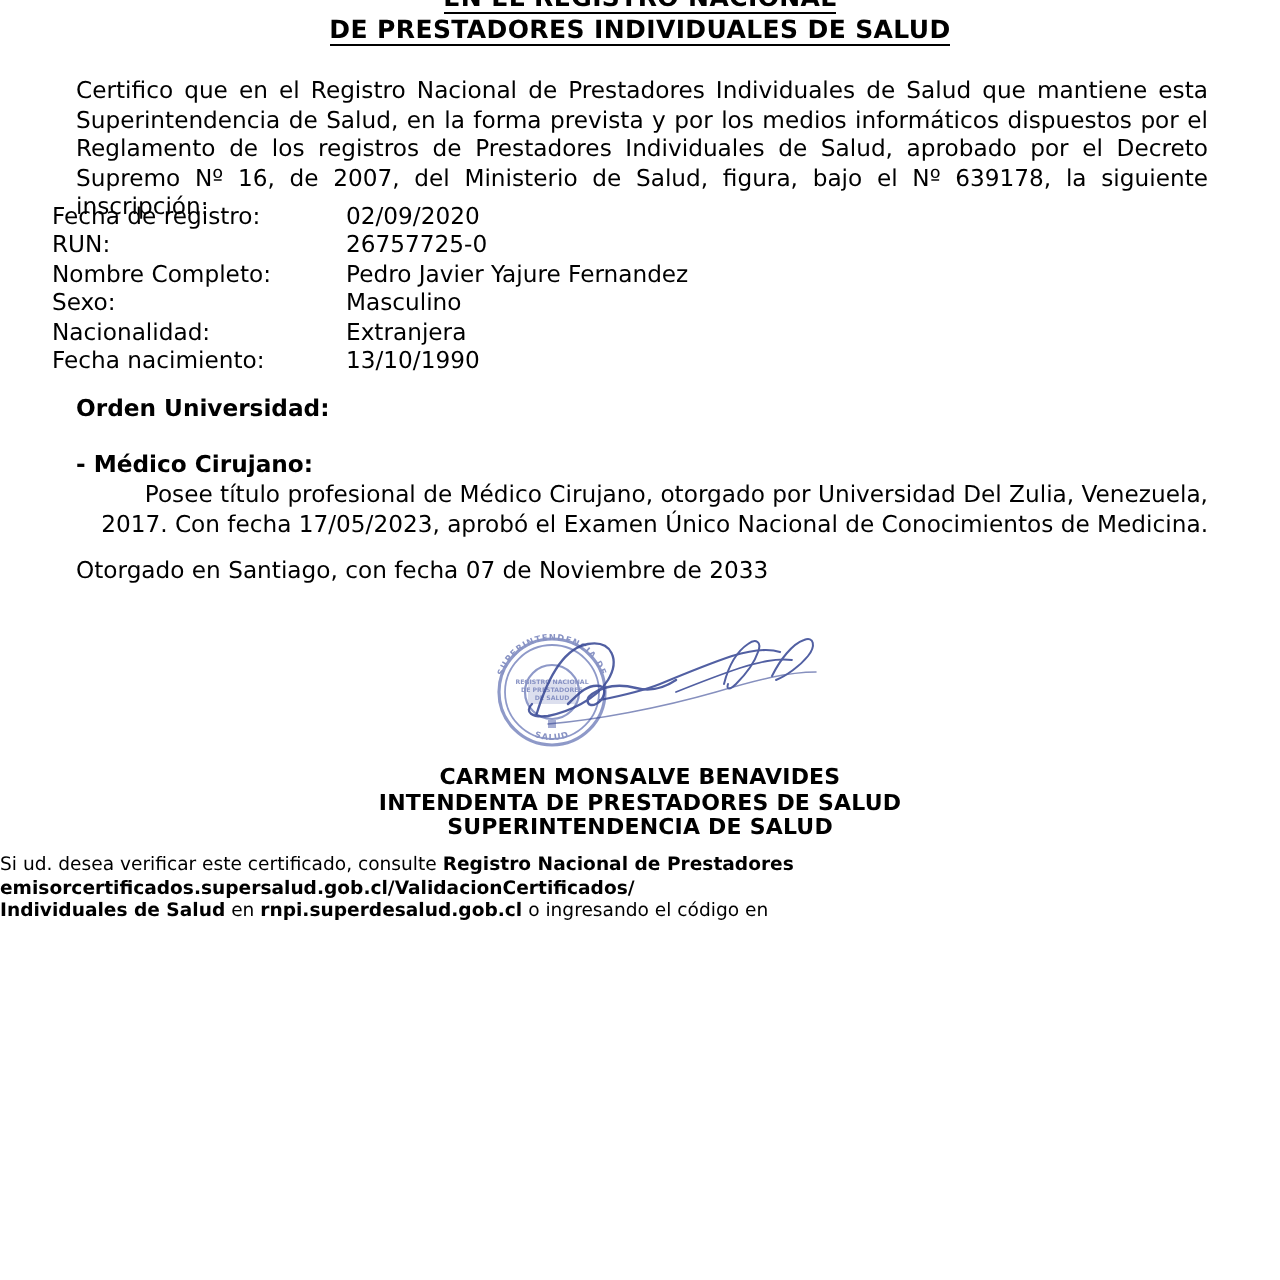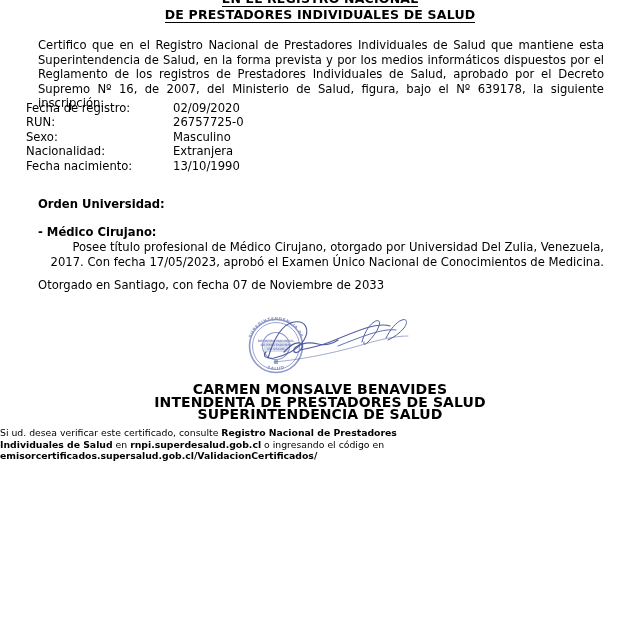--- a/index.html
+++ b/index.html
@@ -113,21 +113,21 @@
   }
   .sig-area svg { display: block; }
 
   
   .signer {
     position: absolute;
     top: 383px;
     left: 0;
     width: 640px;
     text-align: center;
-    font-size: 14px;
+    font-size: 11px;
     font-weight: bold;
     line-height: 12.6px;
     letter-spacing: 0.1px;
   }
 
   
   .footer {
     position: absolute;
     top: 427px;
     left: 0;
@@ -155,20 +155,24 @@
 
   <table class="fields">
     <tbody>
       <tr>
         <td class="label">Fecha de registro:</td>
         <td class="value">02/09/2020</td>
       </tr>
       <tr>
         <td class="label">RUN:</td>
         <td class="value">26757725-0</td>
+      </tr>
+      <tr>
+        <td class="label">Nombre Completo:</td>
+        <td class="value">Pedro Javier Yajure Fernandez</td>
       </tr>
       <tr>
         <td class="label">Sexo:</td>
         <td class="value">Masculino</td>
       </tr>
       <tr>
         <td class="label">Nacionalidad:</td>
         <td class="value">Extranjera</td>
       </tr>
       <tr>
@@ -229,20 +233,20 @@
     <div>CARMEN MONSALVE BENAVIDES</div>
     <div>INTENDENTA DE PRESTADORES DE SALUD</div>
     <div>SUPERINTENDENCIA DE SALUD</div>
   </div>
 
   <div class="footer">
     <div>
       <span>Si ud. desea verificar este certificado, consulte </span><b>Registro Nacional de Prestadores</b>
     </div>
     <div>
+      <b>emisorcertificados.supersalud.gob.cl/ValidacionCertificados/</b>
+    </div>
+    <div>
       <b>Individuales de Salud</b><span> en </span><b>rnpi.superdesalud.gob.cl</b><span> o ingresando el código en</span>
     </div>
-    <div>
-      <b>emisorcertificados.supersalud.gob.cl/ValidacionCertificados/</b>
-    </div>
   </div>
 
 </div>
 
 </body></html>

